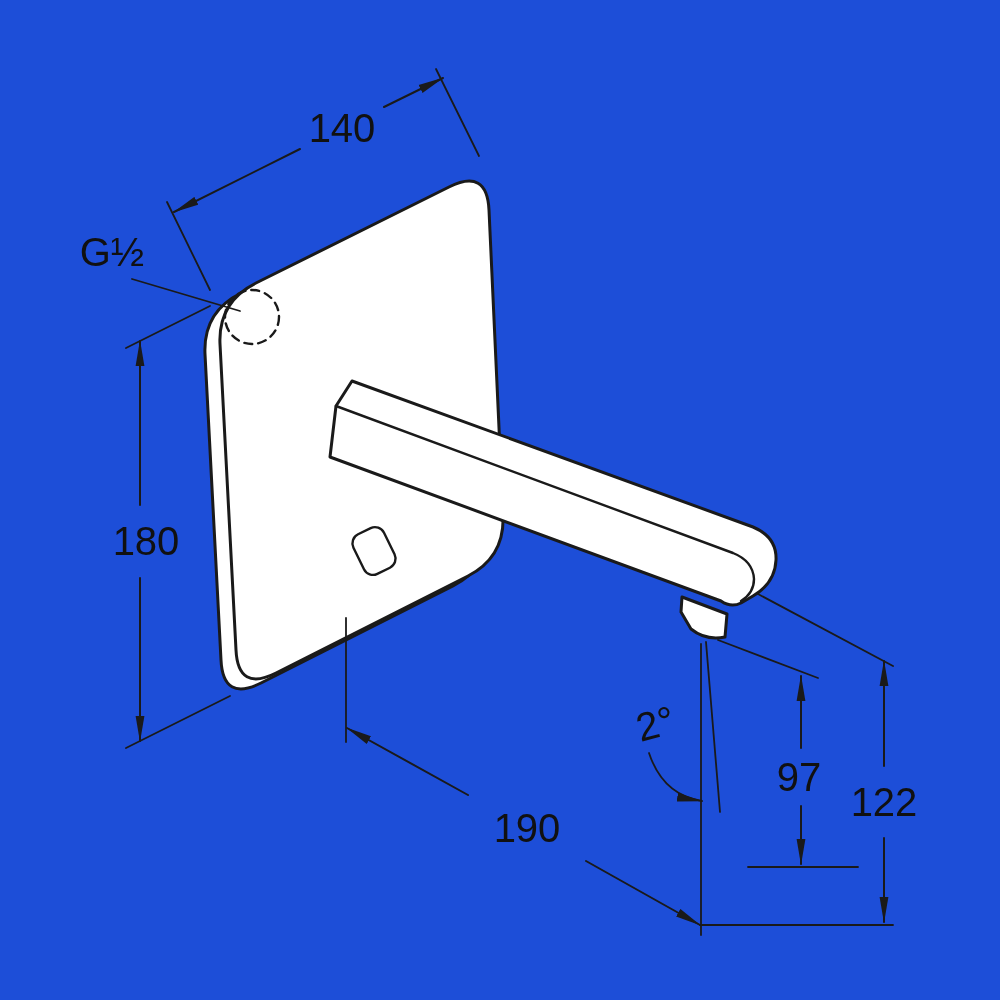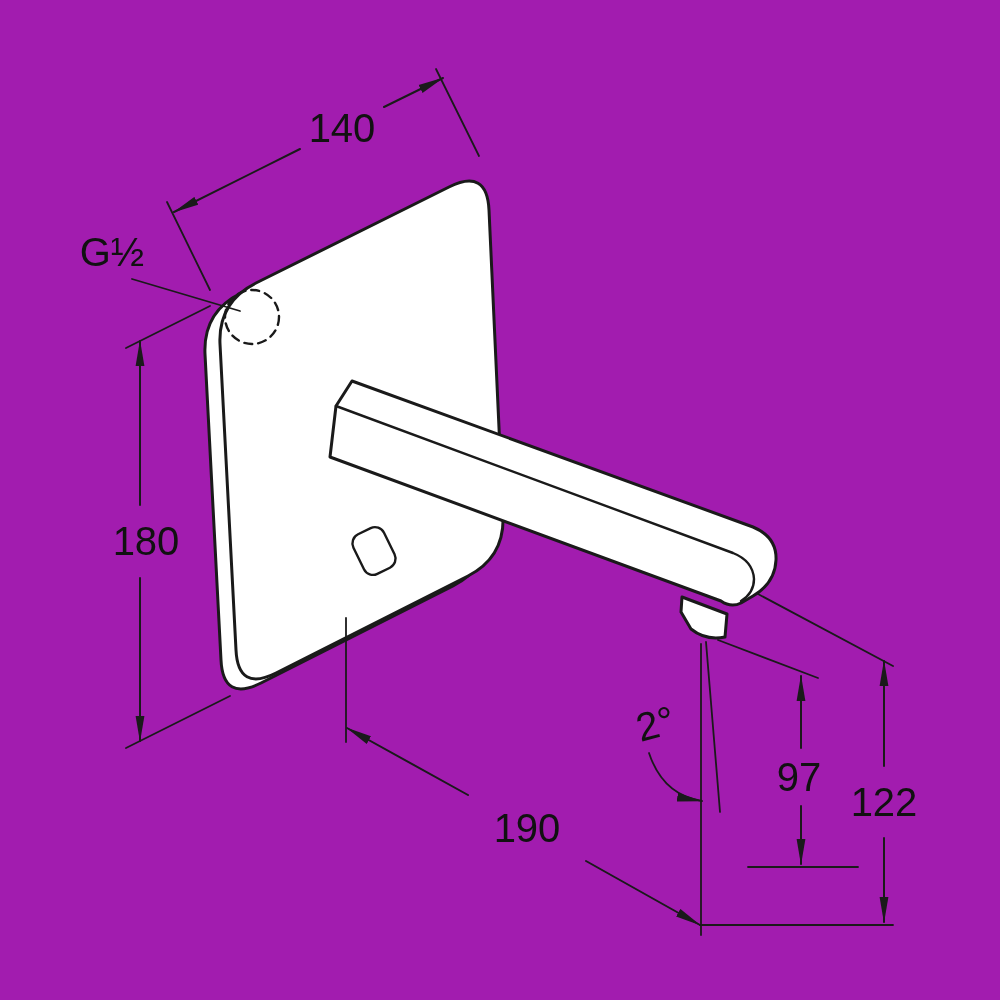--- a/index.html
+++ b/index.html
@@ -1,17 +1,17 @@
 <!DOCTYPE html>
 <html><head>
 <meta charset="utf-8">
 <style>
   html,body{margin:0;padding:0;background:#ffffff;}
   .canvas{
-    width:1000px;height:1000px;background:#a21caf;position:relative;overflow:hidden;
+    width:1000px;height:1000px;background:#1d4ed8;position:relative;overflow:hidden;
     font-family:"Liberation Sans",sans-serif;
   }
   svg{display:block;}
   .outline{fill:#ffffff;stroke:#1a1a1a;stroke-width:3;stroke-linejoin:round;stroke-linecap:round;}
   .inner{fill:none;stroke:#1a1a1a;stroke-width:2.4;stroke-linejoin:round;stroke-linecap:round;}
   .dim{fill:none;stroke:#1a1a1a;stroke-width:2;stroke-linecap:round;}
   .ext{fill:none;stroke:#1a1a1a;stroke-width:1.8;stroke-linecap:round;}
   .dash{stroke-dasharray:8 6;}
   .lbl{
     font-family:"Liberation Sans",sans-serif;

